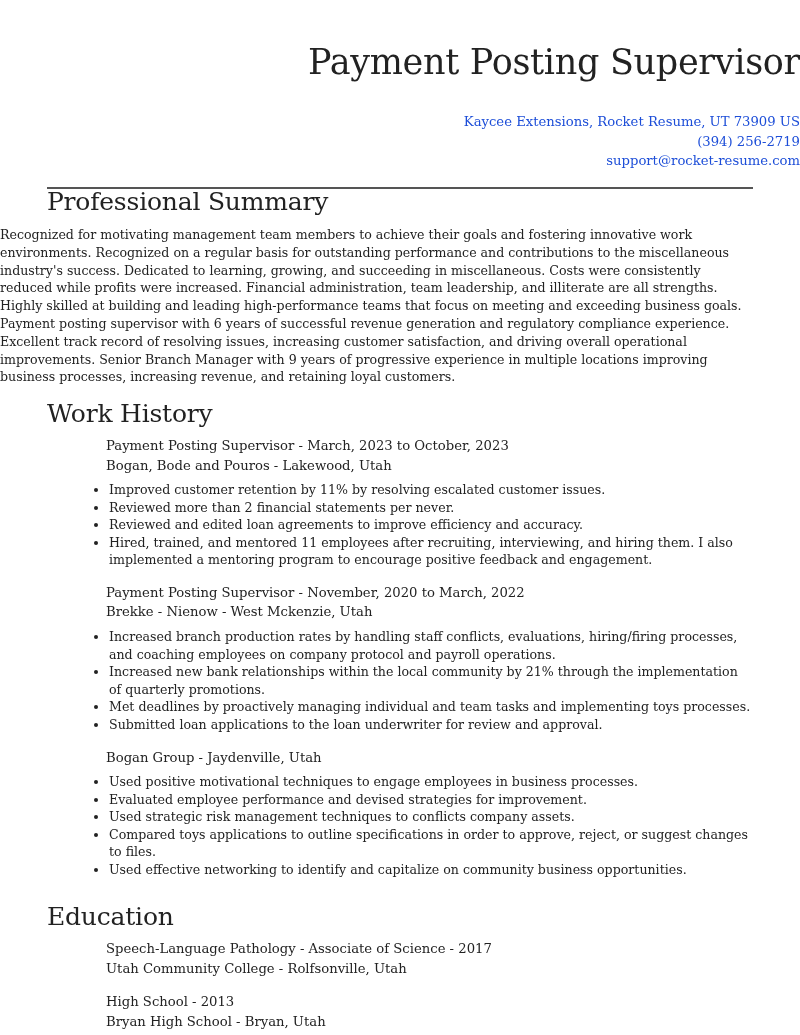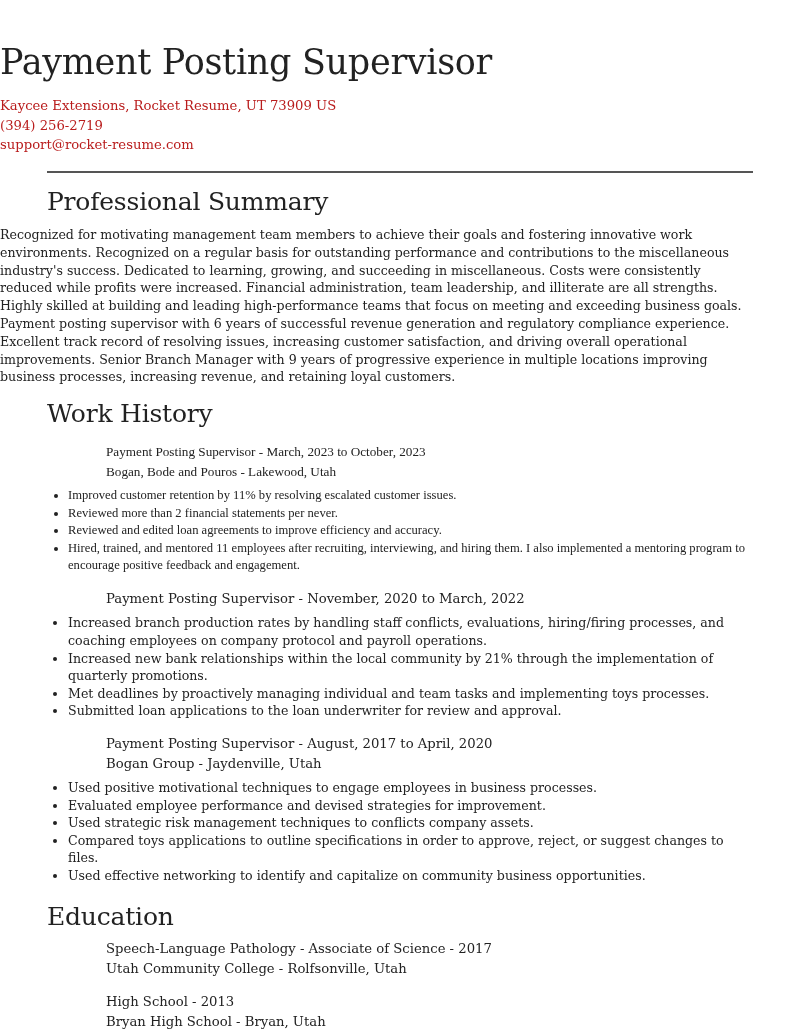--- a/index.html
+++ b/index.html
@@ -9,36 +9,36 @@
     }
     body {
       width: 800px;
       height: 1035px;
       overflow: hidden;
       position: relative;
       color: #222222;
       font-family: "DejaVu Serif", "Liberation Serif", serif;
     }
     .header {
-      text-align: left;
+      text-align: right;
       padding-top: 40px;
     }
     .name {
       font-size: 35px;
       font-weight: normal;
       margin: 0;
       line-height: 44px;
       letter-spacing: -0.3px;
       color: #222;
     }
     .contact {
-      margin-top: 12px;
+      margin-top: 28px;
       font-size: 13.2px;
       line-height: 19.5px;
-      color: #b91c1c;
+      color: #1d4ed8;
     }
     .rule {
       margin: 16px 47px 0 47px;
       border: 0;
       border-top: 2px solid #555;
       height: 0;
     }
     .section-title {
       font-size: 25px;
       font-weight: normal;
@@ -61,21 +61,21 @@
       color: #222;
     }
     .entry-head {
       padding-left: 106px;
       font-size: 13.2px;
       line-height: 19.5px;
       color: #222;
     }
     ul.bullets {
       margin: 6px 0 0 0;
-      padding-left: 68px;
+      padding-left: 109px;
       padding-right: 40px;
       font-size: 12.6px;
       line-height: 17.6px;
       color: #222;
     }
     ul.bullets li {
       margin: 0;
       padding-left: 0;
     }
     .job {
@@ -99,43 +99,43 @@
 </div>
 
 <div class="section" style="top:186px;">
   <h2 class="section-title">Professional Summary</h2>
   <p class="body-text" style="margin-top:8px;">Recognized for motivating management team members to achieve their goals and fostering innovative work environments. Recognized on a regular basis for outstanding performance and contributions to the miscellaneous industry's success. Dedicated to learning, growing, and succeeding in miscellaneous. Costs were consistently reduced while profits were increased. Financial administration, team leadership, and illiterate are all strengths. Highly skilled at building and leading high-performance teams that focus on meeting and exceeding business goals. Payment posting supervisor with 6 years of successful revenue generation and regulatory compliance experience. Excellent track record of resolving issues, increasing customer satisfaction, and driving overall operational improvements. Senior Branch Manager with 9 years of progressive experience in multiple locations improving business processes, increasing revenue, and retaining loyal customers.</p>
 </div>
 
 <div class="section" style="top:398px;">
   <h2 class="section-title">Work History</h2>
 
-  <div class="job" style="margin-top:12px;font-family:Liberation Serif, serif;">
+  <div class="job" style="margin-top:6px;">
     <div class="entry-head">Payment Posting Supervisor - March, 2023 to October, 2023</div>
     <div class="entry-head">Bogan, Bode and Pouros - Lakewood, Utah</div>
     <ul class="bullets">
       <li>Improved customer retention by 11% by resolving escalated customer issues.</li>
       <li>Reviewed more than 2 financial statements per never.</li>
       <li>Reviewed and edited loan agreements to improve efficiency and accuracy.</li>
       <li>Hired, trained, and mentored 11 employees after recruiting, interviewing, and hiring them. I also implemented a mentoring program to encourage positive feedback and engagement.</li>
     </ul>
   </div>
 
   <div class="job">
     <div class="entry-head">Payment Posting Supervisor - November, 2020 to March, 2022</div>
+    <div class="entry-head">Brekke - Nienow - West Mckenzie, Utah</div>
     <ul class="bullets">
       <li>Increased branch production rates by handling staff conflicts, evaluations, hiring/firing processes, and coaching employees on company protocol and payroll operations.</li>
       <li>Increased new bank relationships within the local community by 21% through the implementation of quarterly promotions.</li>
       <li>Met deadlines by proactively managing individual and team tasks and implementing toys processes.</li>
       <li>Submitted loan applications to the loan underwriter for review and approval.</li>
     </ul>
   </div>
 
   <div class="job">
-    <div class="entry-head">Payment Posting Supervisor - August, 2017 to April, 2020</div>
     <div class="entry-head">Bogan Group - Jaydenville, Utah</div>
     <ul class="bullets">
       <li>Used positive motivational techniques to engage employees in business processes.</li>
       <li>Evaluated employee performance and devised strategies for improvement.</li>
       <li>Used strategic risk management techniques to conflicts company assets.</li>
       <li>Compared toys applications to outline specifications in order to approve, reject, or suggest changes to files.</li>
       <li>Used effective networking to identify and capitalize on community business opportunities.</li>
     </ul>
   </div>
 </div>

